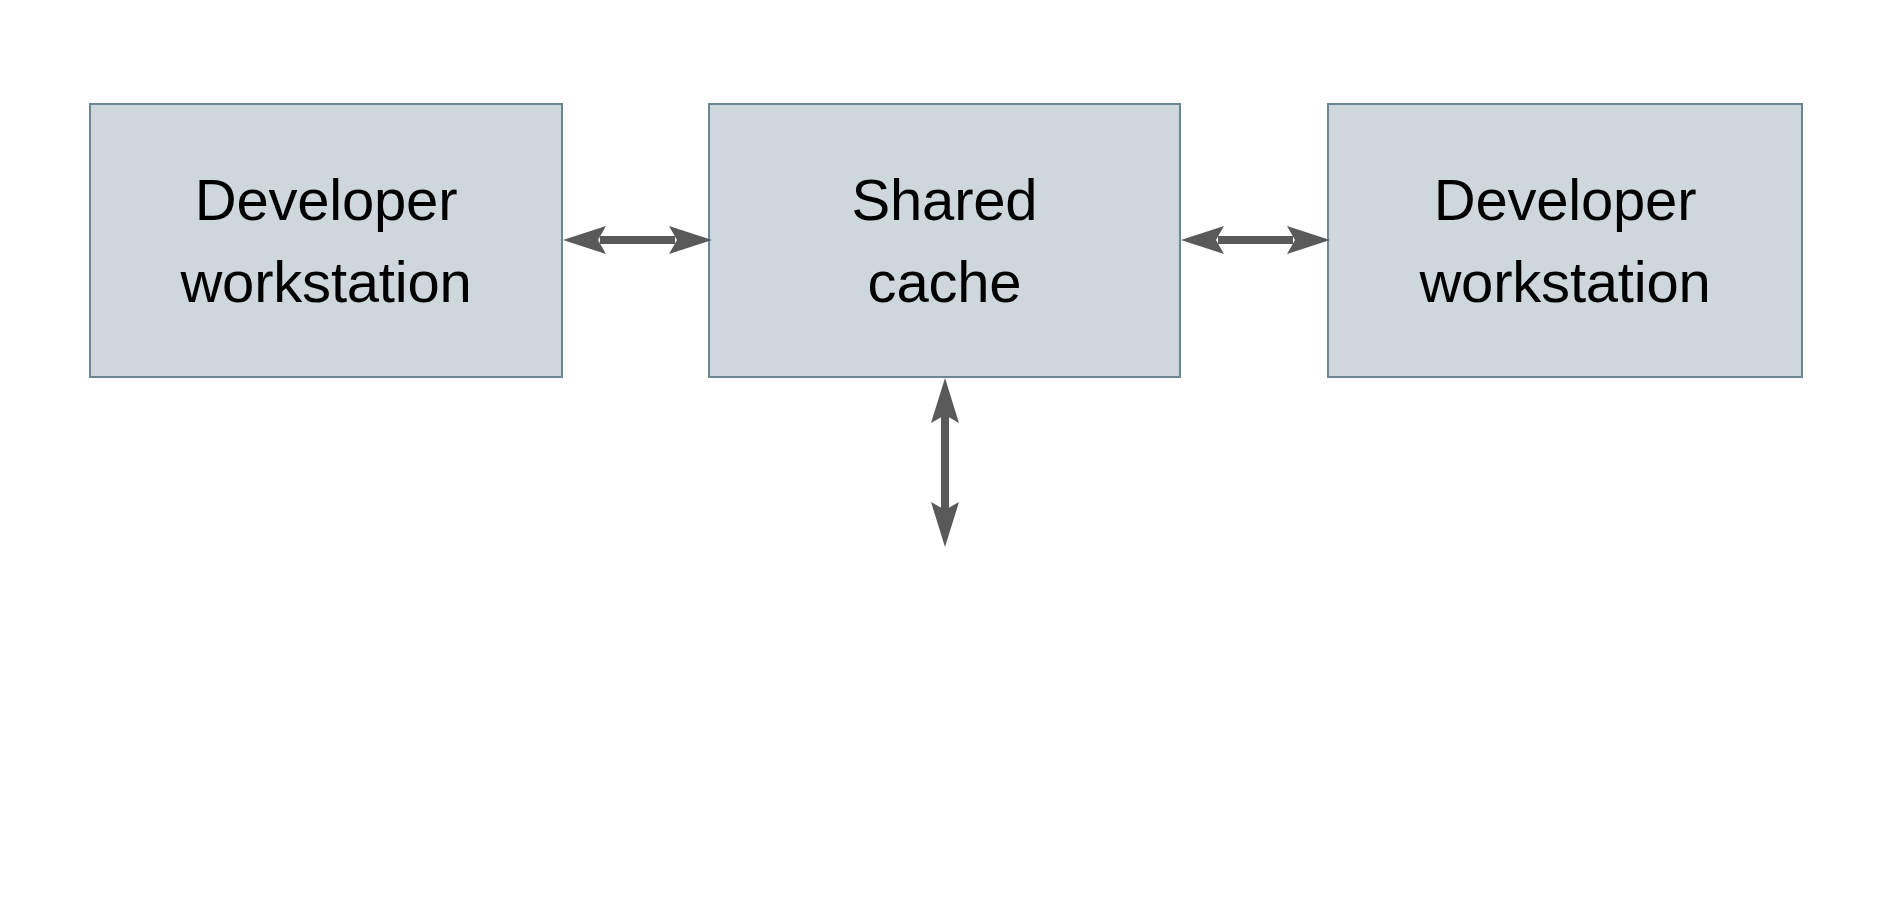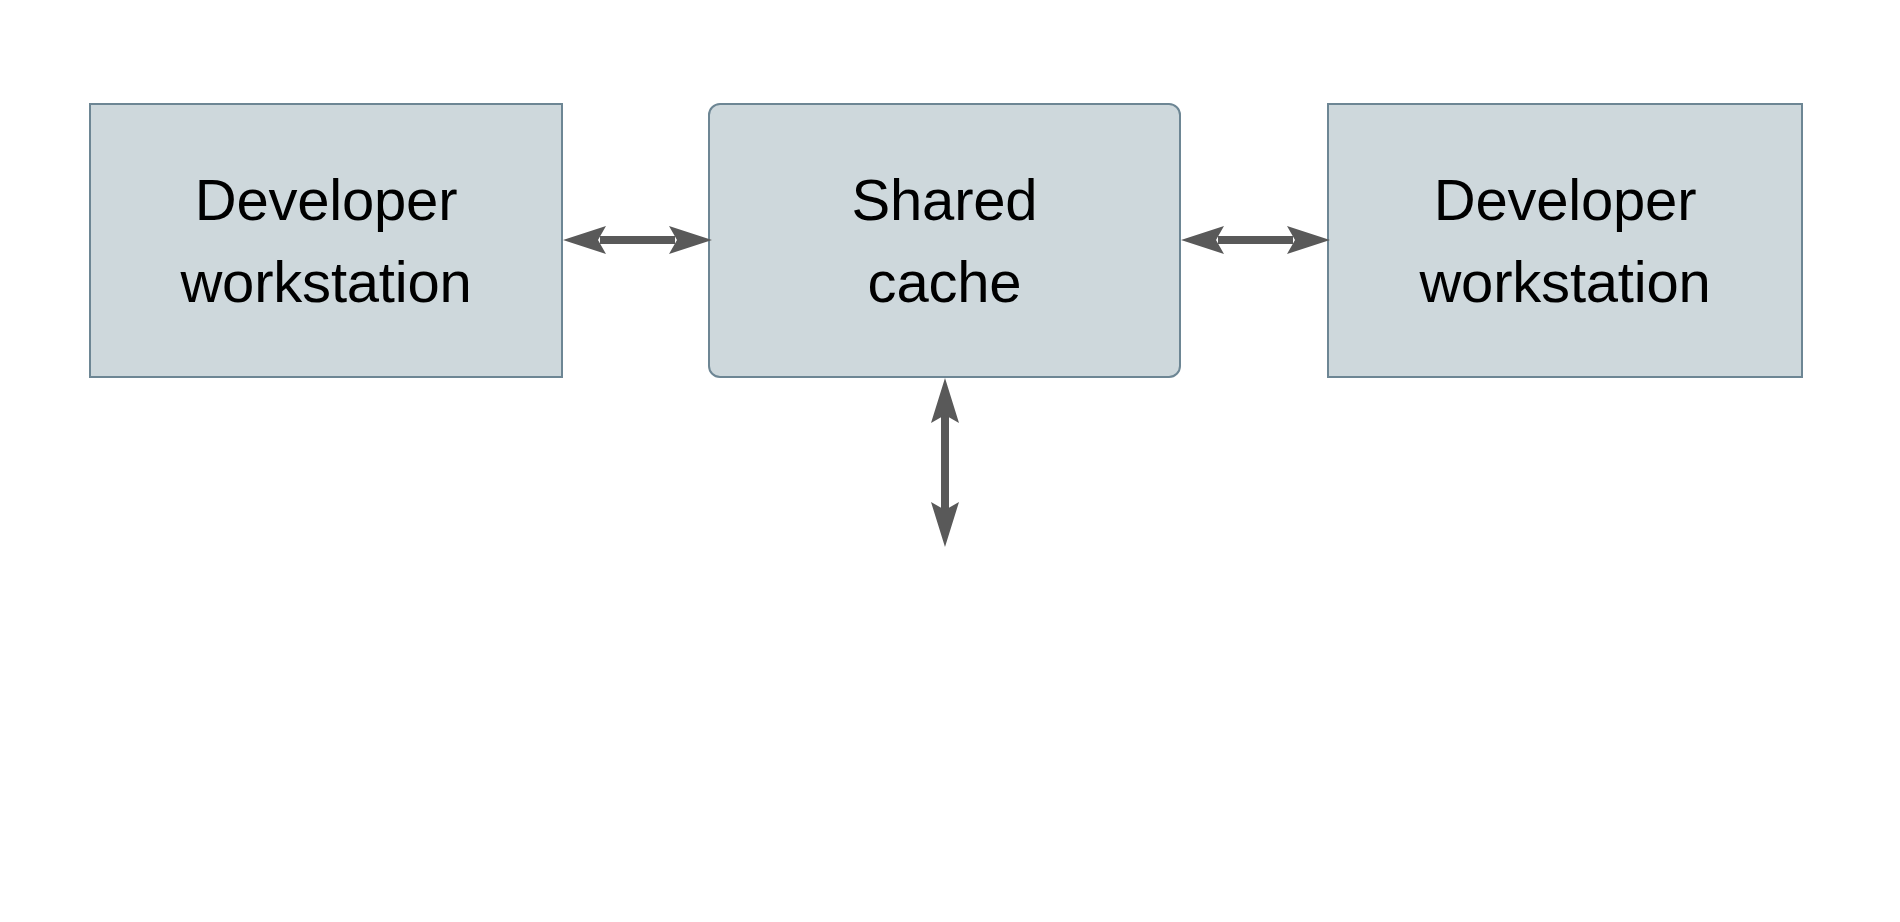--- a/index.html
+++ b/index.html
@@ -33,21 +33,21 @@
     font-family: "Liberation Sans", sans-serif;
     font-size: 58px;
     line-height: 82px;
     font-weight: 400;
     color: #000000;
     letter-spacing: -0.2px;
     white-space: pre-line;
     padding: 0 8px;
   }
   #node-dev-left  { left: 89px;   top: 103px; width: 474px; height: 275px; }
-  #node-cache     { left: 708px;  top: 103px; width: 473px; height: 275px; border-radius: 12px; }
+  #node-cache     { left: 708px;  top: 103px; width: 473px; height: 275px; }
   #node-dev-right { left: 1327px; top: 103px; width: 476px; height: 275px; }
   #node-ci        { left: 708px;  top: 546px; width: 473px; height: 274px; }
 
   .connector {
     position: absolute;
     overflow: visible;
   }
   #conn-left   { left: 560px;  top: 200px; width: 155px; height: 80px; }
   #conn-right  { left: 1178px; top: 200px; width: 155px; height: 80px; }
   #conn-bottom { left: 905px;  top: 375px; width: 80px;  height: 175px; }

